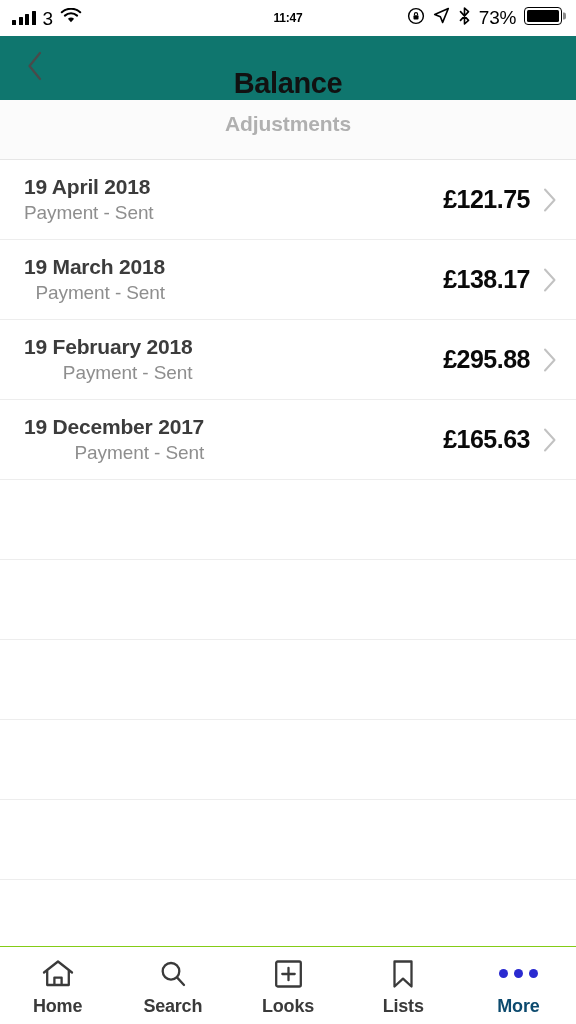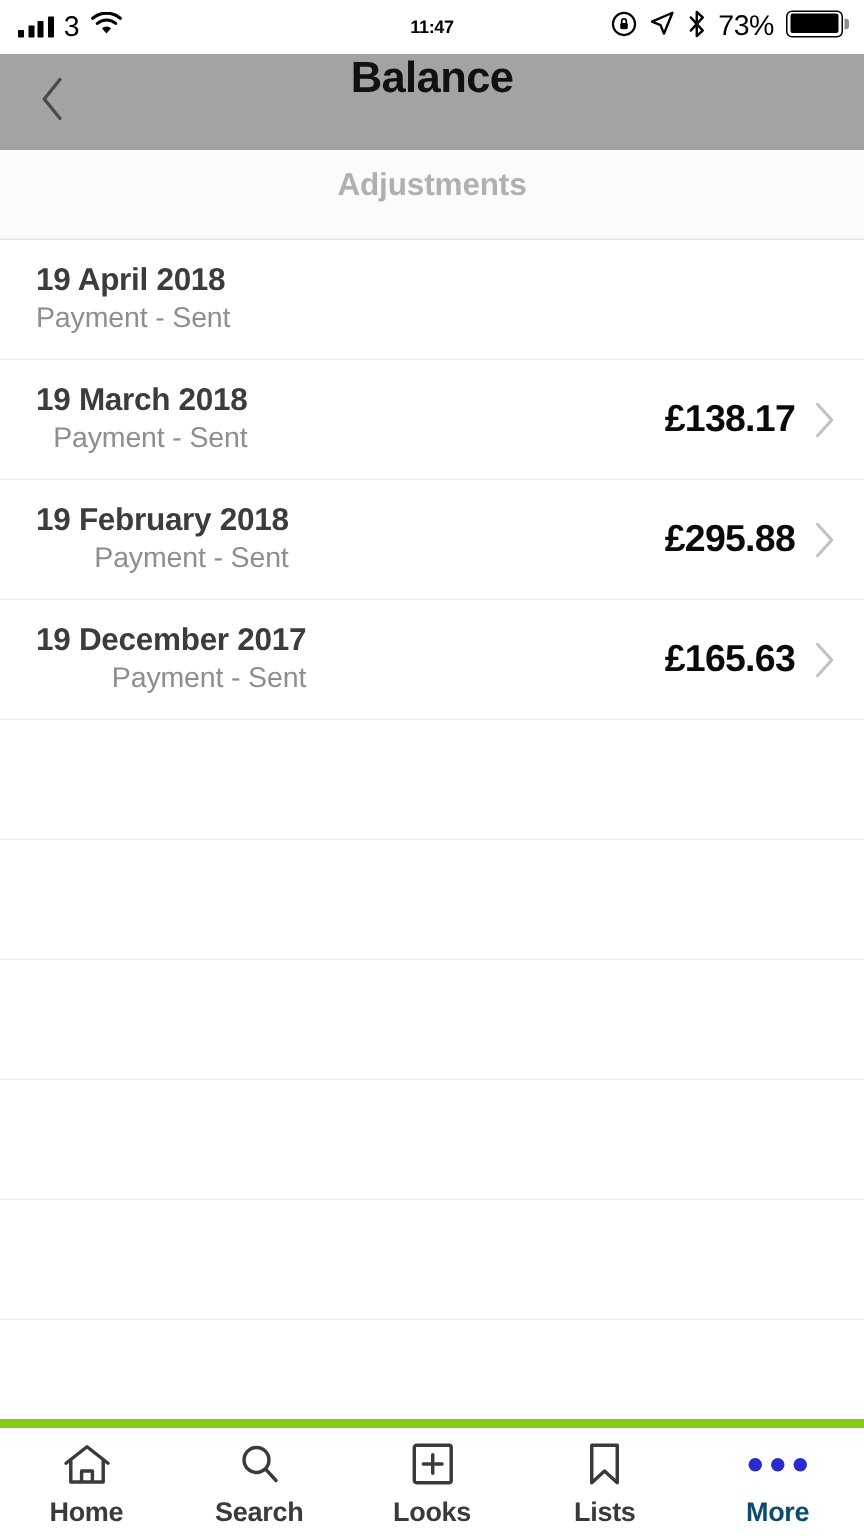--- a/index.html
+++ b/index.html
@@ -47,22 +47,22 @@
   }
   .battery::after {
     content:""; position: absolute; right: -4.5px; top: 50%; transform: translateY(-50%);
     width: 2.6px; height: 7px; background: #000; border-radius: 0 2px 2px 0; opacity: .45;
   }
   .battery > span { display:block; height: 100%; background: #000; border-radius: 1.5px; }
 
   
   .navbar {
     height: 64px; flex: 0 0 64px;
-    position: relative; background: #a3a3a3;
-    display: flex; align-items: flex-start;
+    position: relative; background: #0f766e;
+    display: flex; align-items: flex-end;
   }
   .back-btn {
     position: absolute; left: 10px; top: 0; bottom: 0;
     width: 50px; display: flex; align-items: center; justify-content: center;
     cursor: pointer;
   }
   .nav-title {
     width: 100%; text-align: center;
     font-size: 29px; font-weight: 700; color: #111;
     letter-spacing: -0.4px;
@@ -99,21 +99,21 @@
   .row-date { font-size: 21px; font-weight: 700; color: #3c3c3c; letter-spacing: -0.2px; }
   .row-sub { font-size: 19px; font-weight: 400; color: #8e8e8e; letter-spacing: -0.1px; text-align: right; }
   .row-right { margin-left: auto; display: flex; align-items: center; gap: 12px; }
   .row-amount { font-size: 25px; font-weight: 700; color: #0a0a0a; letter-spacing: -0.5px; }
   .chev { width: 16px; height: 26px; flex: 0 0 16px; }
 
   
   .tabbar {
     flex: 0 0 78px; height: 78px;
     display: flex; background: #ffffff;
-    border-top: 6px solid #84cc16;
+    border-top: 1px solid #84cc16;
   }
   .tabitem {
     flex: 1; display: flex; flex-direction: column;
     align-items: center; justify-content: center; gap: 7px;
     cursor: pointer; padding-top: 4px;
   }
   .tabitem .ico { height: 30px; display: flex; align-items: center; justify-content: center; }
   .tabitem .lbl { font-size: 18px; font-weight: 700; color: #3a3a3a; letter-spacing: -0.2px; }
   .tabitem.active .lbl { color: #0c4a6e; }
   .dots { display: flex; gap: 6px; align-items: center; height: 30px; }
@@ -188,20 +188,28 @@
     </div>
   </div>
 
   <div class="list">
 
     <div class="row">
       <div class="row-main">
         <span class="row-date">19 April 2018</span>
         <span class="row-sub">Payment - Sent</span>
       </div>
+      <div class="row-right">
+        <span class="row-amount">£121.75</span>
+        <span class="chev">
+          <svg width="16" height="26" viewBox="0 0 16 26">
+              <path d="M3 2.5 12.5 13 3 23.5" fill="none" stroke="#c2c2c2" stroke-width="2" stroke-linecap="round" stroke-linejoin="round"></path>
+            </svg>
+        </span>
+      </div>
     </div>
 
     <div class="row">
       <div class="row-main">
         <span class="row-date">19 March 2018</span>
         <span class="row-sub">Payment - Sent</span>
       </div>
       <div class="row-right">
         <span class="row-amount">£138.17</span>
         <span class="chev">

